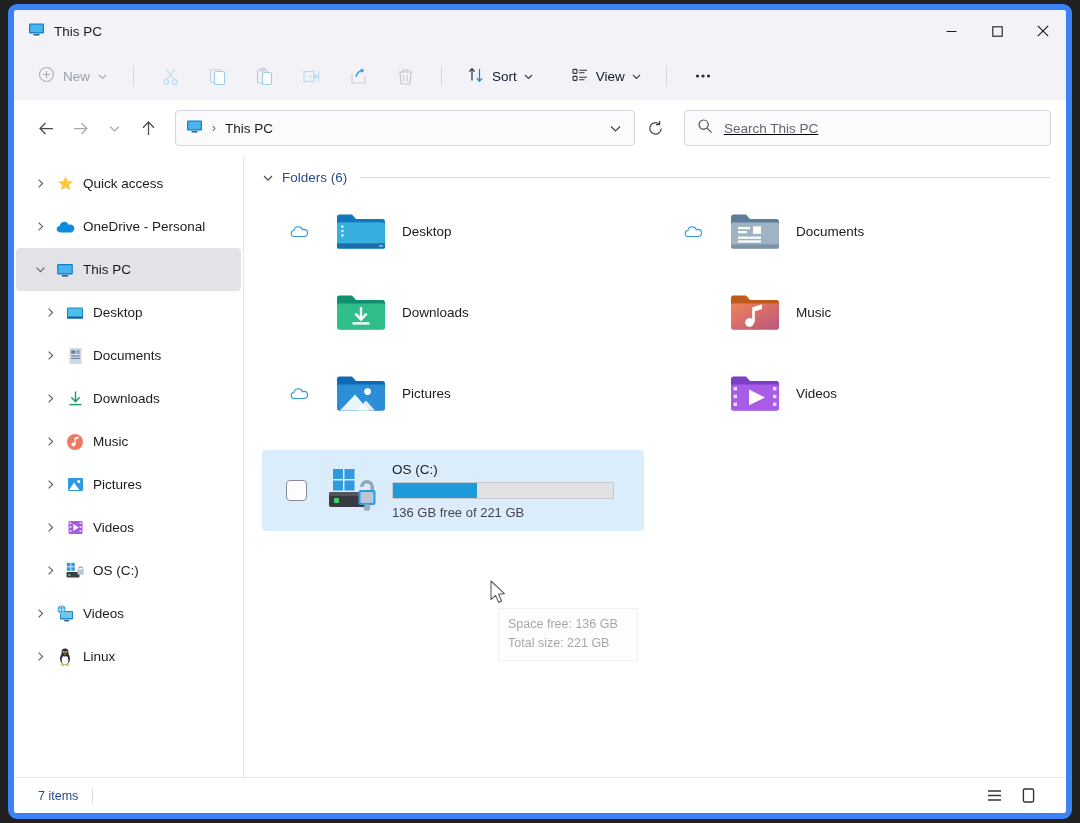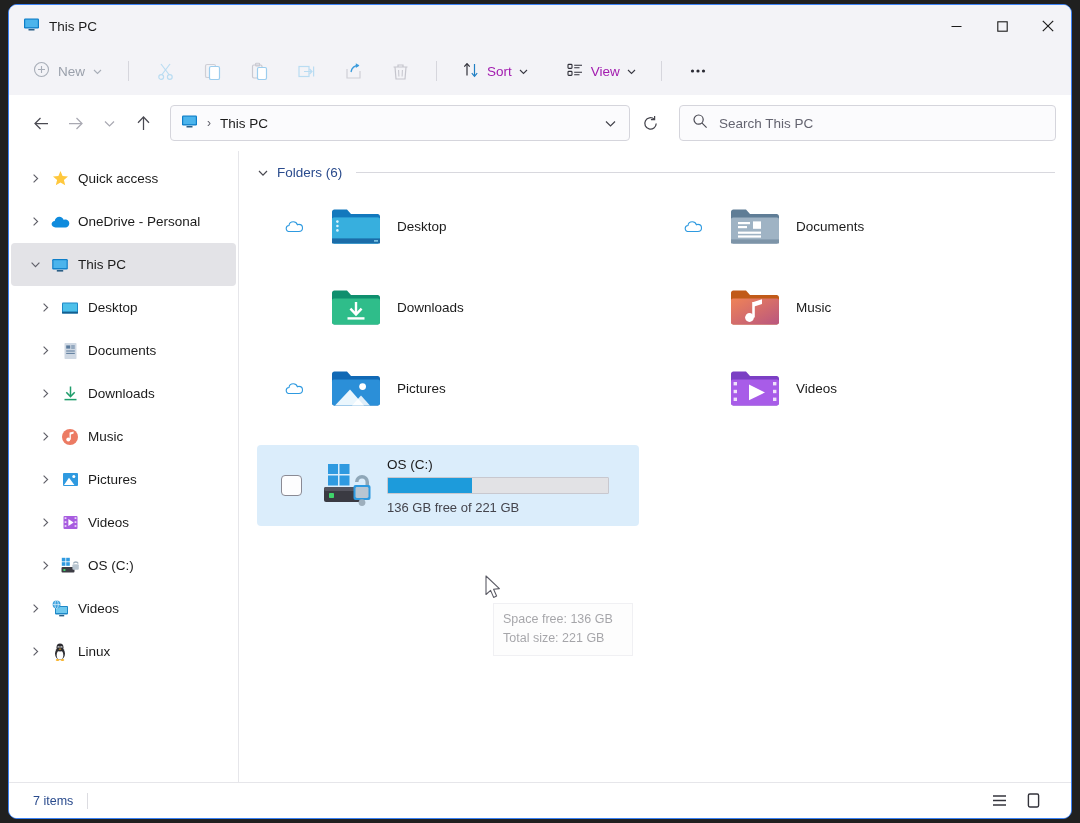--- a/index.html
+++ b/index.html
@@ -7,21 +7,21 @@
     width: 1080px; height: 823px;
     background: #202020;
     font-family: "Liberation Sans", sans-serif;
     overflow: hidden;
   }
   .window {
     position: absolute; left: 8px; top: 4px;
     width: 1064px; height: 815px;
     background: #ffffff;
     border-radius: 9px;
-    border: 1px solid #3b82f6;
+    border: 6px solid #3b82f6;
     overflow: hidden;
     display: flex; flex-direction: column;
   }
 
   
   .titlebar {
     height: 42px; background: #f3f3f7;
     display: flex; align-items: center;
     flex: 0 0 42px; position: relative;
   }
@@ -45,21 +45,21 @@
     height: 32px; padding: 0 10px 0 8px; border-radius: 4px;
     color: #9aa0ab; font-size: 13.5px;
   }
   .tb-icon {
     width: 40px; height: 32px; border-radius: 4px;
     display: flex; align-items: center; justify-content: center;
   }
   .tb-text {
     display: flex; align-items: center; gap: 7px;
     height: 32px; padding: 0 9px; border-radius: 4px;
-    font-size: 13.5px; color: #a21caf;
+    font-size: 13.5px; color: #0f172a;
   }
   .tb-sep { width: 1px; height: 20px; background: #d6d6dd; margin: 0 9px; }
   .sp6 { width: 6px; }
 
   
   .navrow {
     height: 56px; background: #ffffff;
     display: flex; align-items: center;
     padding: 0 15px; gap: 0; flex: 0 0 56px;
   }
@@ -83,21 +83,21 @@
     display: flex; align-items: center; justify-content: center; color: #44444c;
   }
   .refresh-btn {
     width: 32px; height: 34px; margin-left: 4px; border-radius: 4px;
     display: flex; align-items: center; justify-content: center; color: #44444c;
   }
   .searchbox {
     flex: 1; height: 36px; margin-left: 13px;
     background: #fbfbfd; border: 1px solid #d5d5dc;
     border-radius: 4px; display: flex; align-items: center;
-    padding: 0 12px; gap: 11px;
+    padding: 0 12px; gap: 11px; text-decoration: underline;
   }
   .search-ph { font-size: 13.5px; color: #646470; }
 
   
   .body { flex: 1; display: flex; min-height: 0; }
 
   
   .sidebar {
     width: 230px; flex: 0 0 230px; background: #ffffff;
     border-right: 1px solid #e6e6ea;

